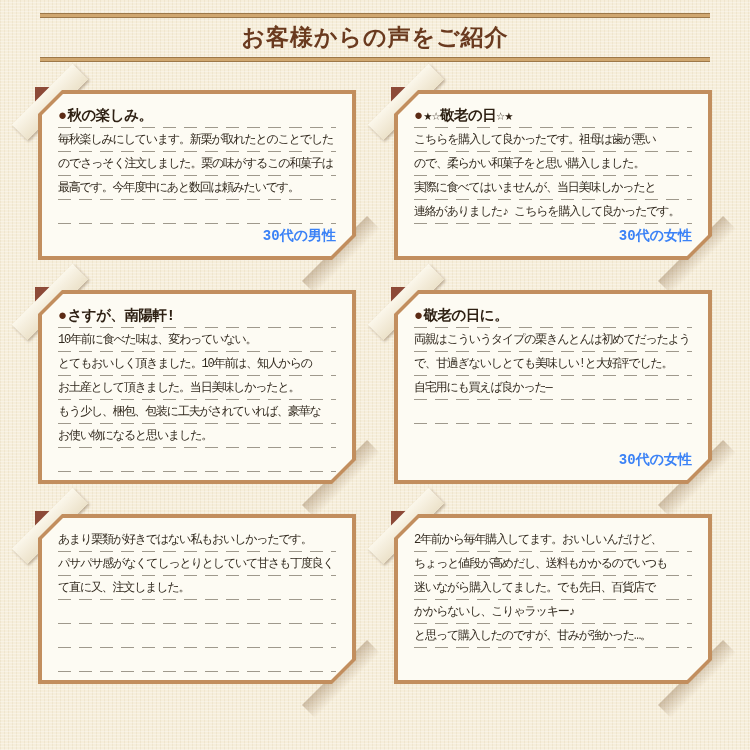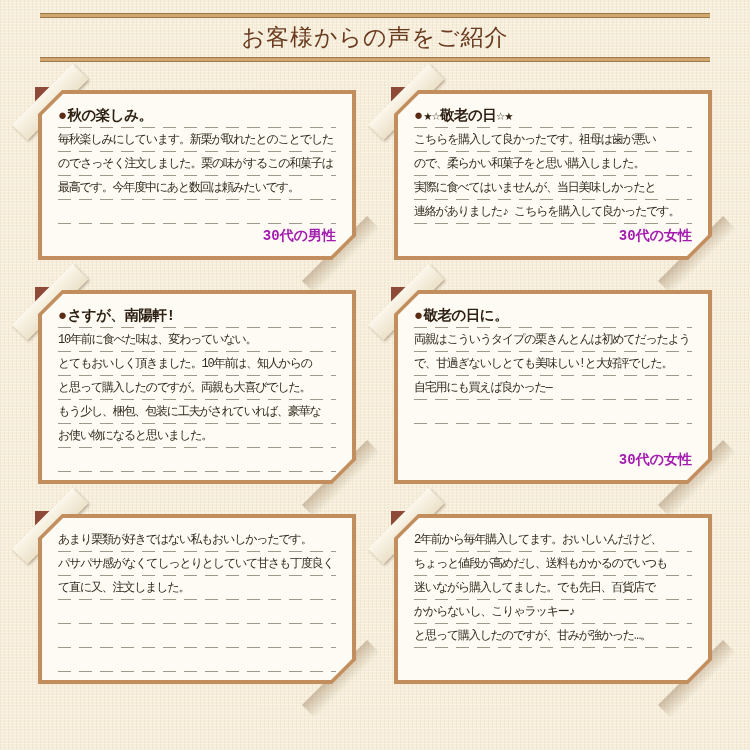--- a/index.html
+++ b/index.html
@@ -12,21 +12,21 @@
       repeating-linear-gradient(90deg, rgba(231,218,189,.45) 0 1px, transparent 1px 4px);
     overflow:hidden;
   }
   
   .header{ padding-top:13px; }
   .rule{
     height:5px; margin:0 40px;
     background:linear-gradient(to bottom,#9d7848 0 1px,#d0a76f 1px 4px,#9d7848 4px 5px);
   }
   .page-title{
-    text-align:center; font-size:23px; font-weight:normal; color:#6a3a1e;
+    text-align:center; font-size:23px; font-weight:bold; color:#6a3a1e;
     line-height:39px; letter-spacing:1px;
   }
   
   .grid{
     display:grid; grid-template-columns:1fr 1fr;
     column-gap:38px; row-gap:30px;
     padding:28px 38px 20px 38px;
     font-family:Liberation Mono, monospace;
   }
   
@@ -67,21 +67,21 @@
     font-weight:500;
   }
   .row::after{
     content:""; position:absolute; left:0; right:0; bottom:0; height:1px;
     background:repeating-linear-gradient(90deg, rgba(82,72,56,.55) 0 13px, transparent 13px 21px);
   }
   .title-row{ font-weight:bold; font-size:14.5px; letter-spacing:-0.5px; color:#2e2013; }
   .bullet{ color:#5c2b15; font-size:15px; margin-right:1px; }
   .author{
     margin-top:auto; text-align:right; height:24px; line-height:24px;
-    font-size:14px; font-weight:bold; color:#a21caf; letter-spacing:0;
+    font-size:14px; font-weight:bold; color:#3b82f6; letter-spacing:0;
   }
 </style>
 </head>
 <body>
 
 <div class="page">
   <header class="header">
     <div class="rule"></div>
     <h1 class="page-title">お客様からの声をご紹介</h1>
     <div class="rule"></div>
@@ -130,21 +130,21 @@
     <span class="c-band"></span>
     <span class="c-shadow"></span>
     <div class="card-border">
       <div class="card">
         <div class="row title-row">
           <span class="bullet">●</span><span class="title-text">さすが、南陽軒!</span>
         </div>
         <div class="rows">
               <div class="row">10年前に食べた味は、変わっていない。</div>
               <div class="row">とてもおいしく頂きました。10年前は、知人からの</div>
-              <div class="row">と思って購入したのですが。両親も大喜びでした。</div>
+              <div class="row">お土産として頂きました。当日美味しかったと。</div>
               <div class="row">もう少し、梱包、包装に工夫がされていれば、豪華な</div>
               <div class="row">お使い物になると思いました。</div>
               <div class="row"></div>
             </div>
 
       </div>
     </div>
   </div>
       <div class="card-wrap">
     <span class="c-dark"></span>

